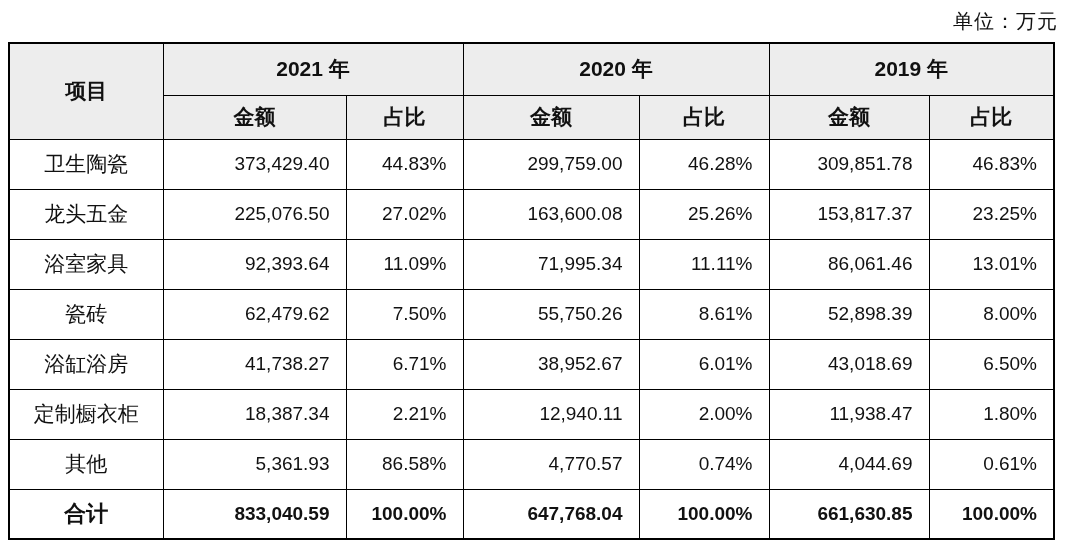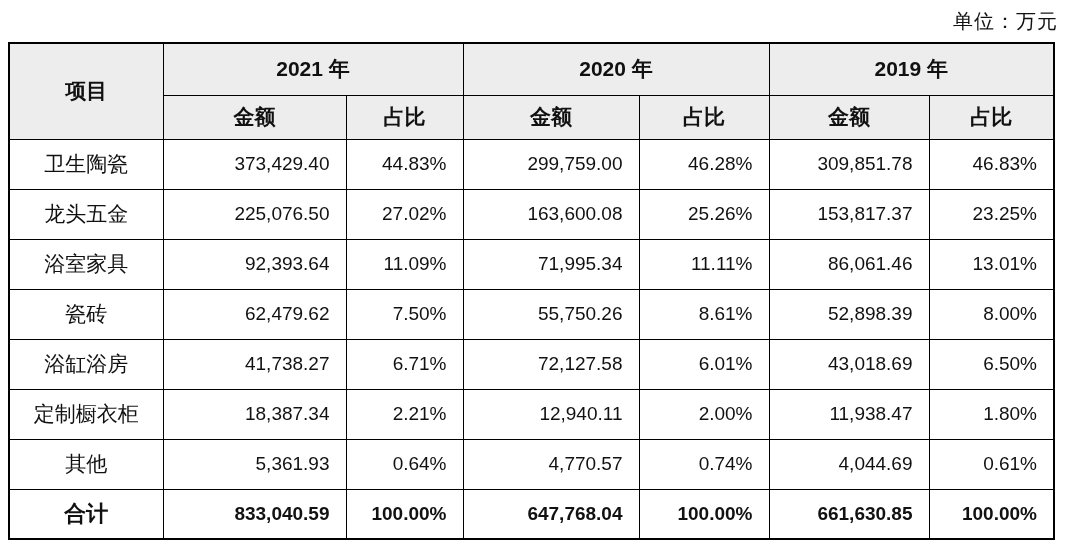--- a/index.html
+++ b/index.html
@@ -128,38 +128,38 @@
         <td class="num-cell">7.50%</td>
         <td class="num-cell">55,750.26</td>
         <td class="num-cell">8.61%</td>
         <td class="num-cell">52,898.39</td>
         <td class="num-cell">8.00%</td>
       </tr>
       <tr>
         <td class="item-cell">浴缸浴房</td>
         <td class="num-cell">41,738.27</td>
         <td class="num-cell">6.71%</td>
-        <td class="num-cell">72,127.58</td>
+        <td class="num-cell">38,952.67</td>
         <td class="num-cell">6.01%</td>
         <td class="num-cell">43,018.69</td>
         <td class="num-cell">6.50%</td>
       </tr>
       <tr>
         <td class="item-cell">定制橱衣柜</td>
         <td class="num-cell">18,387.34</td>
         <td class="num-cell">2.21%</td>
         <td class="num-cell">12,940.11</td>
         <td class="num-cell">2.00%</td>
         <td class="num-cell">11,938.47</td>
         <td class="num-cell">1.80%</td>
       </tr>
       <tr>
         <td class="item-cell">其他</td>
         <td class="num-cell">5,361.93</td>
-        <td class="num-cell">0.64%</td>
+        <td class="num-cell">86.58%</td>
         <td class="num-cell">4,770.57</td>
         <td class="num-cell">0.74%</td>
         <td class="num-cell">4,044.69</td>
         <td class="num-cell">0.61%</td>
       </tr>
       <tr class="total-row">
         <td class="item-cell">合计</td>
         <td class="num-cell">833,040.59</td>
         <td class="num-cell">100.00%</td>
         <td class="num-cell">647,768.04</td>

